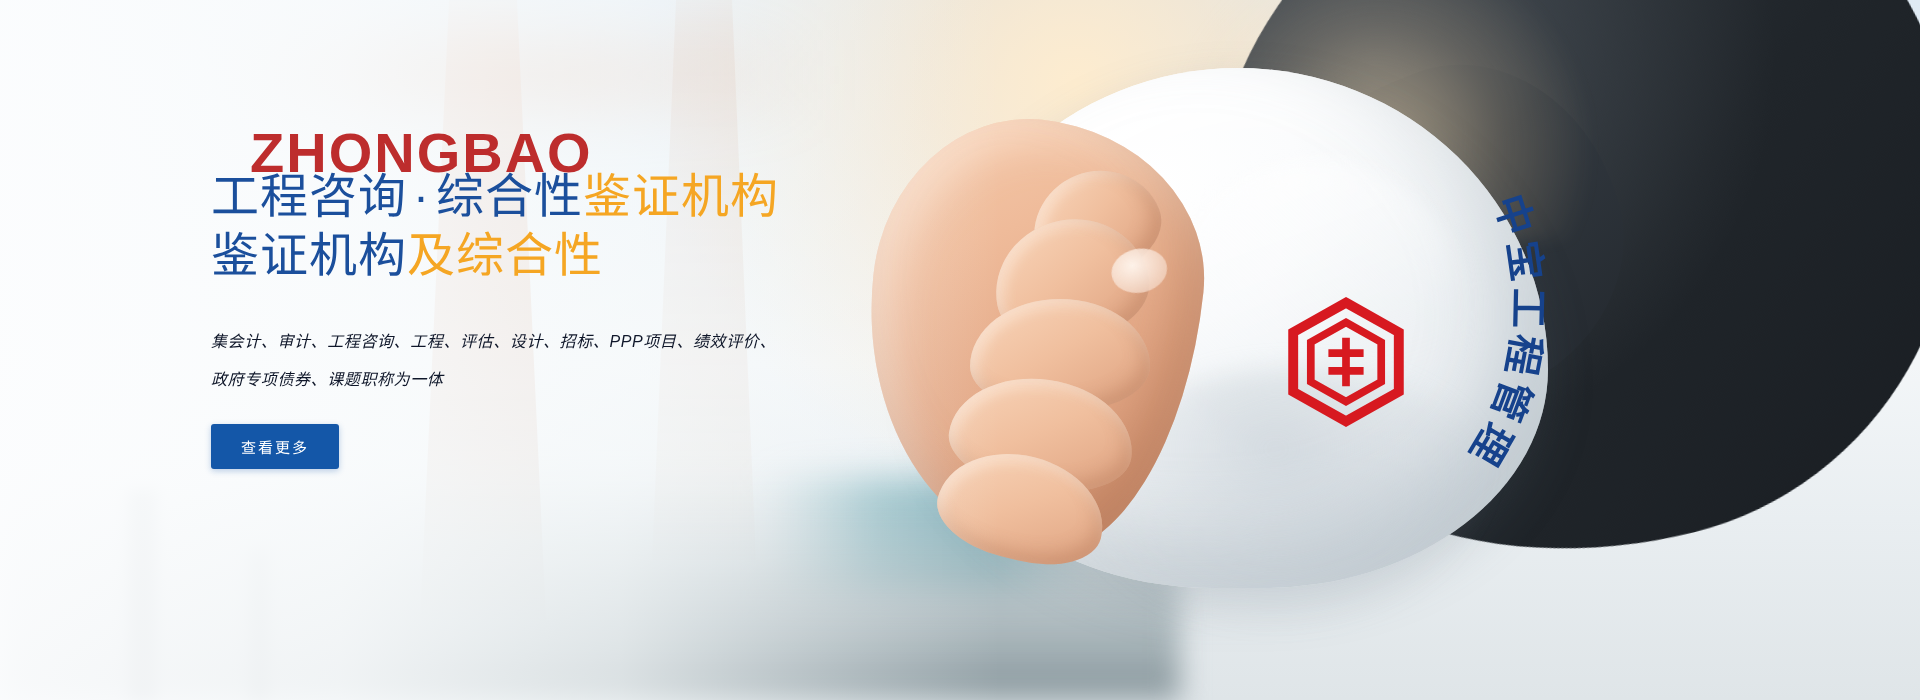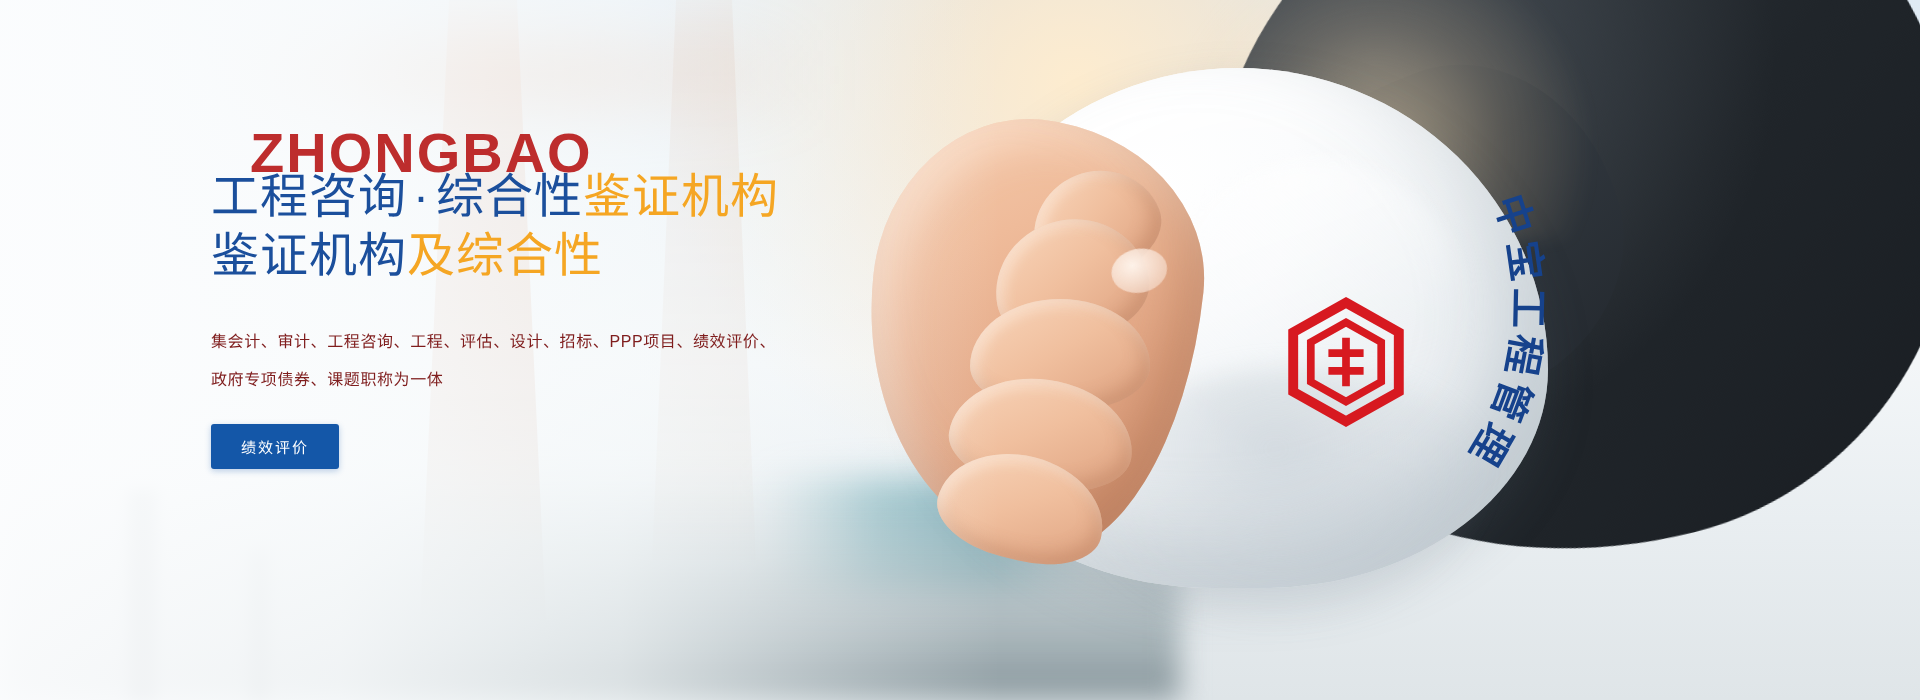--- a/index.html
+++ b/index.html
@@ -174,22 +174,22 @@
   .headline .line {
     font-size:48px; font-weight:400; line-height:1.22;
     letter-spacing:1px; white-space:nowrap;
   }
   .c-blue { color:#1b4f9c; }
   .c-orange { color:#f5a623; }
   .dot { color:#1b4f9c; padding:0 6px; }
 
   .desc { margin-top:38px; }
   .desc p {
-    font-size:16px; color:#7f1d1d; line-height:2.35;
-    letter-spacing:.6px; white-space:nowrap;
+    font-size:16px; color:#0f172a; line-height:2.35;
+    letter-spacing:.6px; white-space:nowrap;font-style:italic;
   }
 
   .cta {
     display:inline-block; margin-top:26px;
     padding:12px 30px;
     background:#1457a8; color:#ffffff;
     font-size:15px; letter-spacing:2px;
     border:none; border-radius:3px; cursor:pointer;
     box-shadow:0 2px 6px rgba(20,87,168,0.28);
   }
@@ -257,16 +257,16 @@
       <div class="line">
         <span class="c-blue">鉴证机构</span><span class="c-orange">及综合性</span>
       </div>
     </div>
 
     <div class="desc">
       <p>集会计、审计、工程咨询、工程、评估、设计、招标、PPP项目、绩效评价、</p>
       <p>政府专项债券、课题职称为一体</p>
     </div>
 
-    <button class="cta">绩效评价</button>
+    <button class="cta">查看更多</button>
   </div>
 
 </div>
 
 </body></html>

